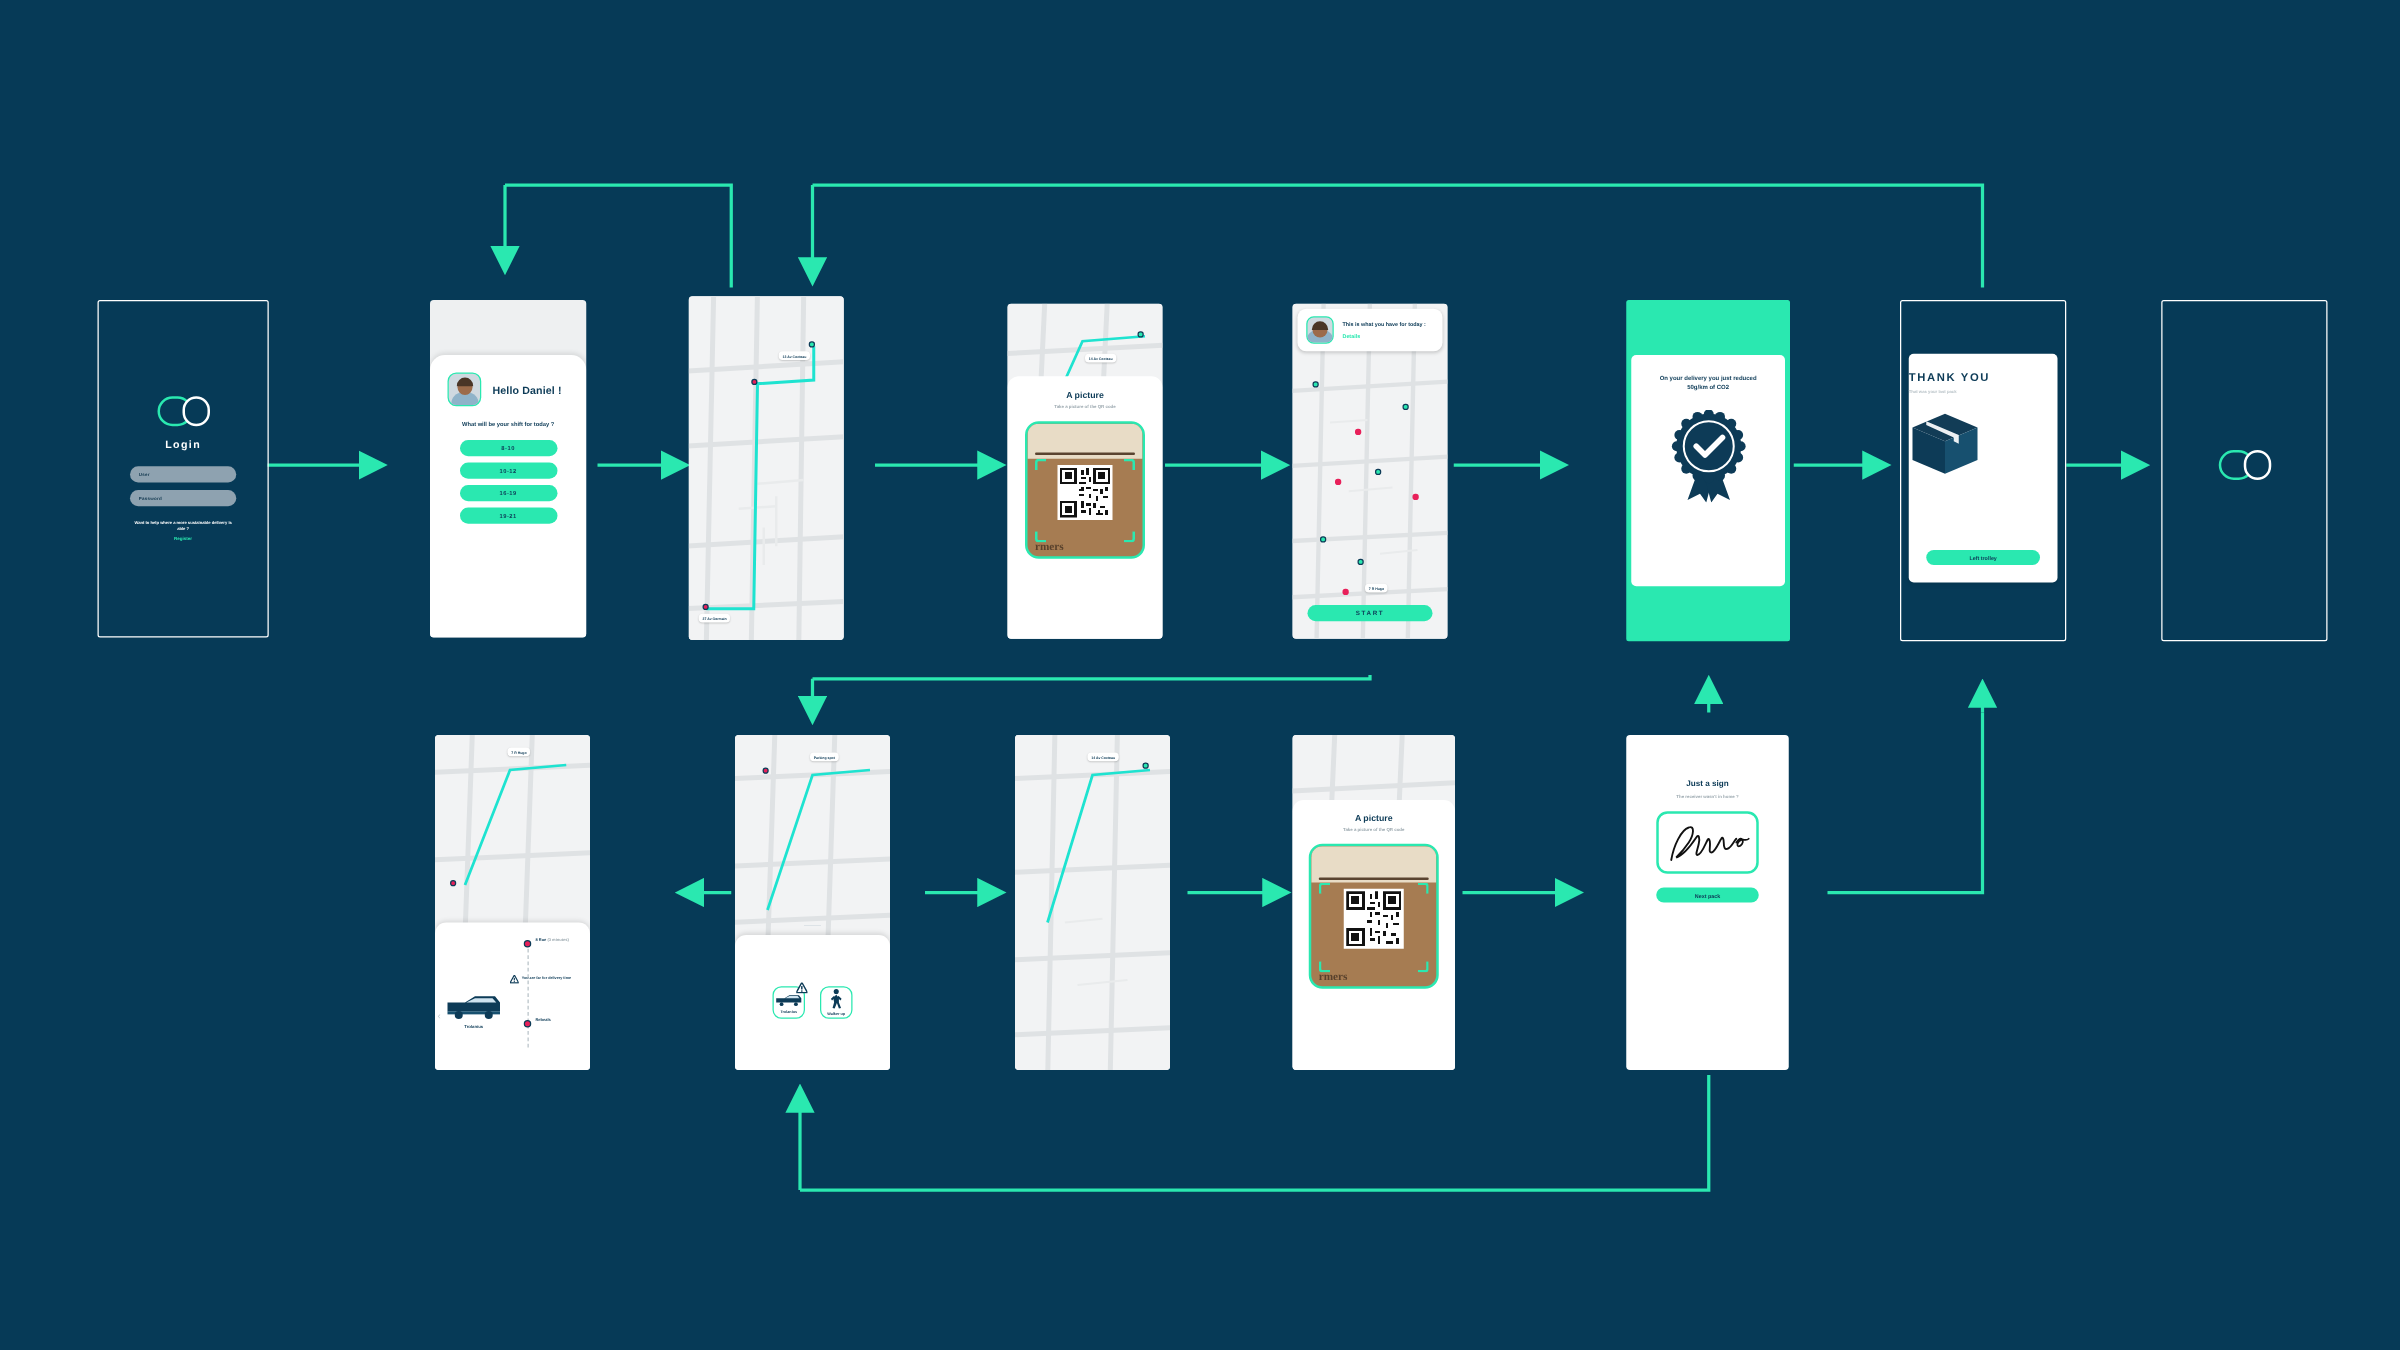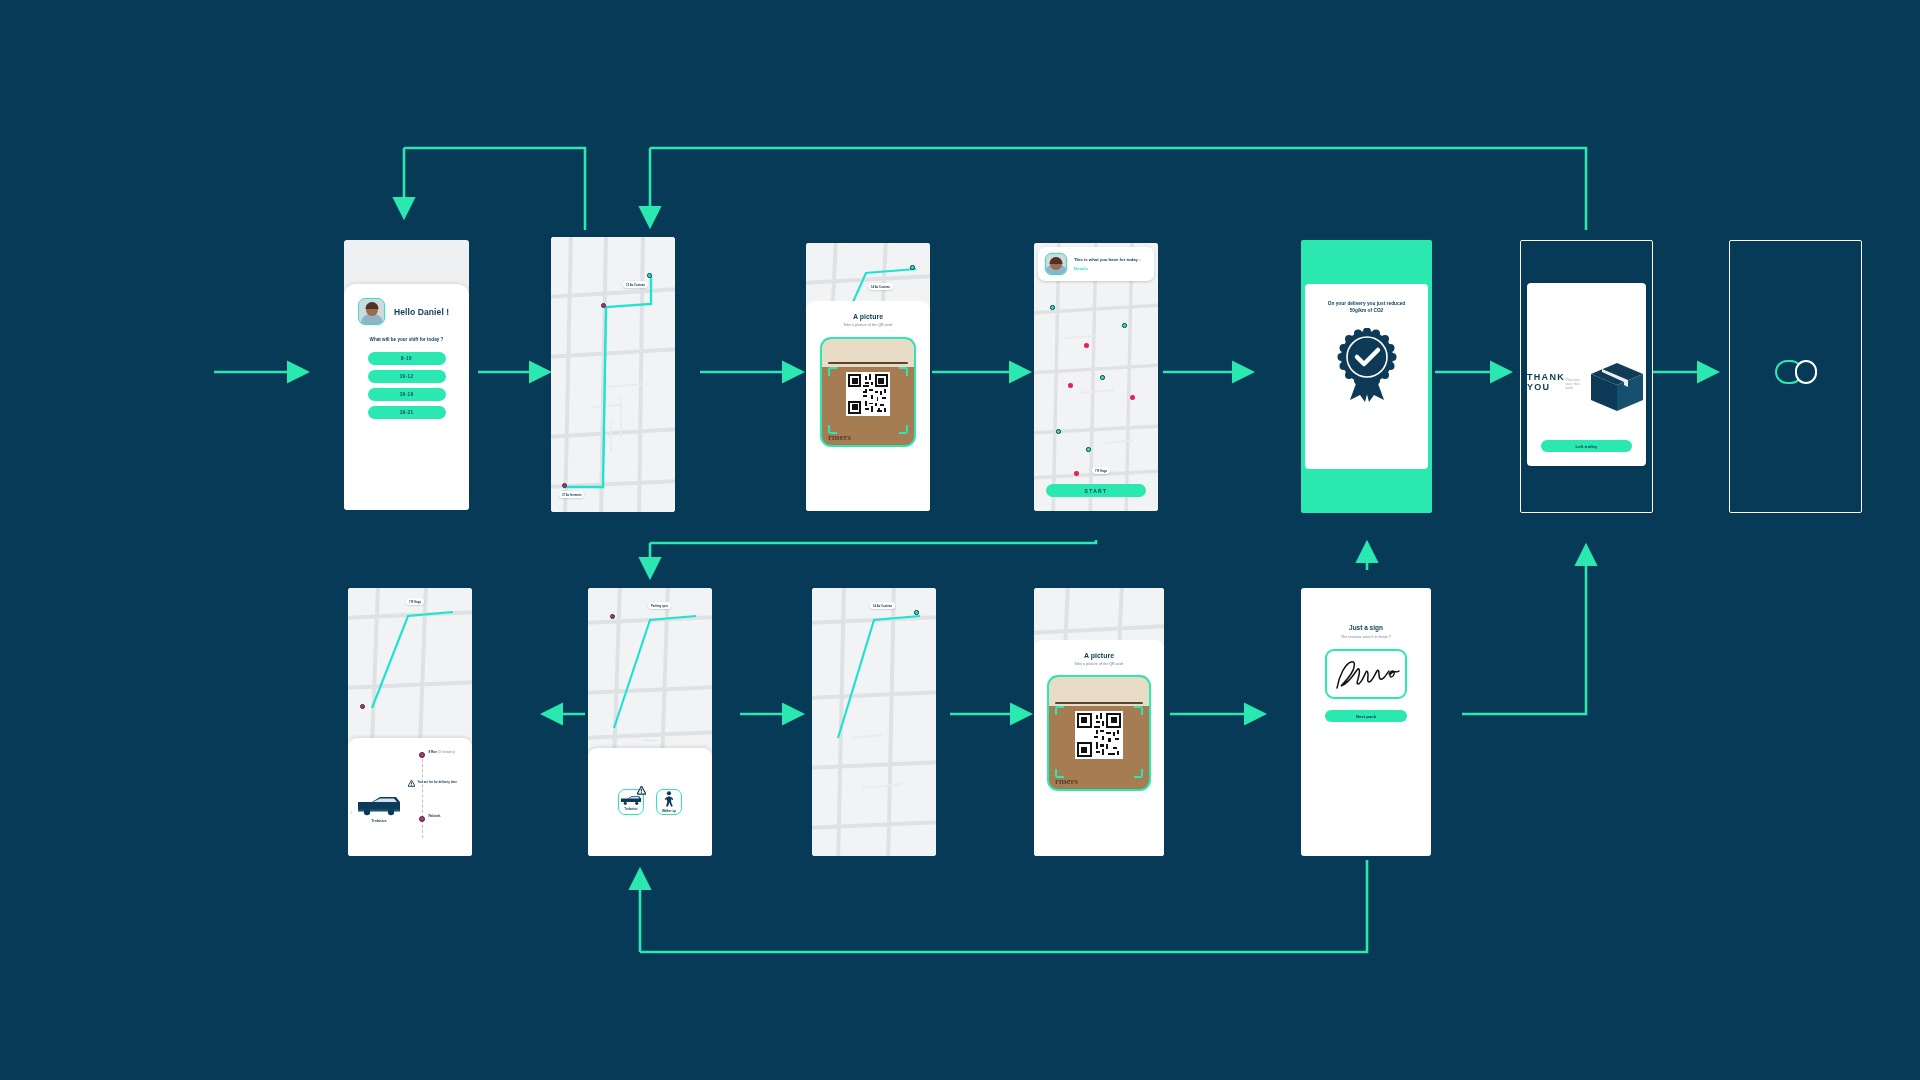--- a/index.html
+++ b/index.html
@@ -129,22 +129,22 @@
     position:absolute; left:4px; right:4px; top:44px; bottom:44px;
     background:#fff; border-radius:4px; display:flex; flex-direction:column;
     align-items:center; padding-top:16px;
   }
   .badge-text { color:#0d3b57; font-size:4.8px; font-weight:700; text-align:center;
     line-height:1.5; width:88px; }
   .medal { margin-top:14px; }
 
   
   .ty-inner { position:absolute; left:6px; right:6px; top:42px; bottom:46px;
-    background:#fff; border-radius:4px; display:flex; flex-direction:row;
-    align-items:center; padding-top:14px; box-shadow:0 1px 4px rgba(0,0,0,.12); }
+    background:#fff; border-radius:4px; display:flex; flex-direction:column;
+    padding-top:14px; box-shadow:0 1px 4px rgba(0,0,0,.12); }
   .ty-title { color:#0d3b57; font-size:9px; font-weight:700; letter-spacing:1.3px; }
   .ty-sub { color:#b9c3c8; font-size:3.4px; font-weight:700; margin-top:4px; }
   .ty-btn { position:absolute; left:14px; right:14px; bottom:14px; height:12px;
     background:#2ae8b0; border-radius:6px; display:flex; align-items:center;
     justify-content:center; color:#0d3b57; font-size:4.3px; font-weight:700; }
 
   
   .tl-card { position:absolute; left:0; right:0; bottom:0; top:150px;
     background:#fff; border-radius:9px 9px 3px 3px; box-shadow:0 -1px 4px rgba(0,0,0,.12); }
   .tl-line { position:absolute; left:60%; top:16px; bottom:18px; width:0;
@@ -240,20 +240,37 @@
       <path d="M1462,714 L1586,714 L1586,570"></path>
       <path d="M1586,570 L1586,548" marker-end="url(#ah)"></path>
     </g>
 
     <g stroke="#2ae8b0" stroke-width="2.6" fill="none">
       <path d="M1367,860 L1367,952 L640,952"></path>
       <path d="M640,952 L640,872" marker-end="url(#ah)"></path>
     </g>
   </svg>
 
+  <div class="phone frame-outline" style="left:78px; top:240px; width:137px; height:270px;">
+    <div class="login-inner">
+      <div class="logo-toggle">
+        <div class="lt-left"></div>
+          <div class="lt-right"></div>
+      </div>
+      <div class="login-title">Login</div>
+      <div class="login-field">
+        <span>User</span>
+      </div>
+      <div class="login-field">
+        <span>Password</span>
+      </div>
+      <div class="login-note">Want to help where a more sustainable delivery is able ?</div>
+      <div class="login-link">Register</div>
+    </div>
+  </div>
 
   <div class="phone screen-grey" style="left:344px; top:240px; width:125px; height:270px;">
     <div class="shift-card">
       <div class="shift-head">
         <div class="avatar">
           <div class="body"></div>
             <div class="neck"></div>
             <div class="head"></div>
             <div class="hair"></div>
         </div>

